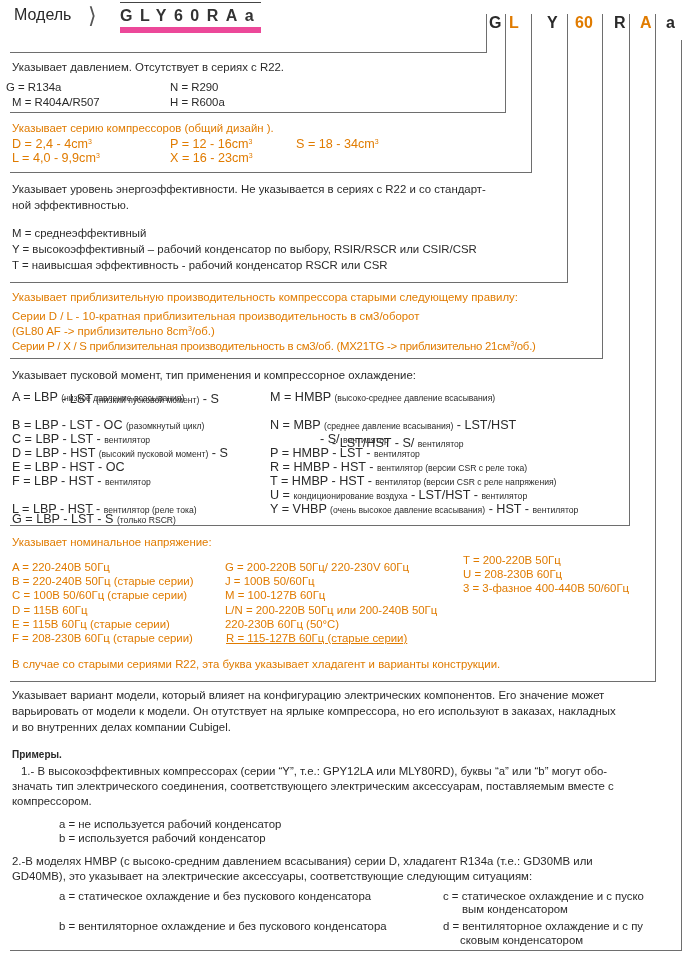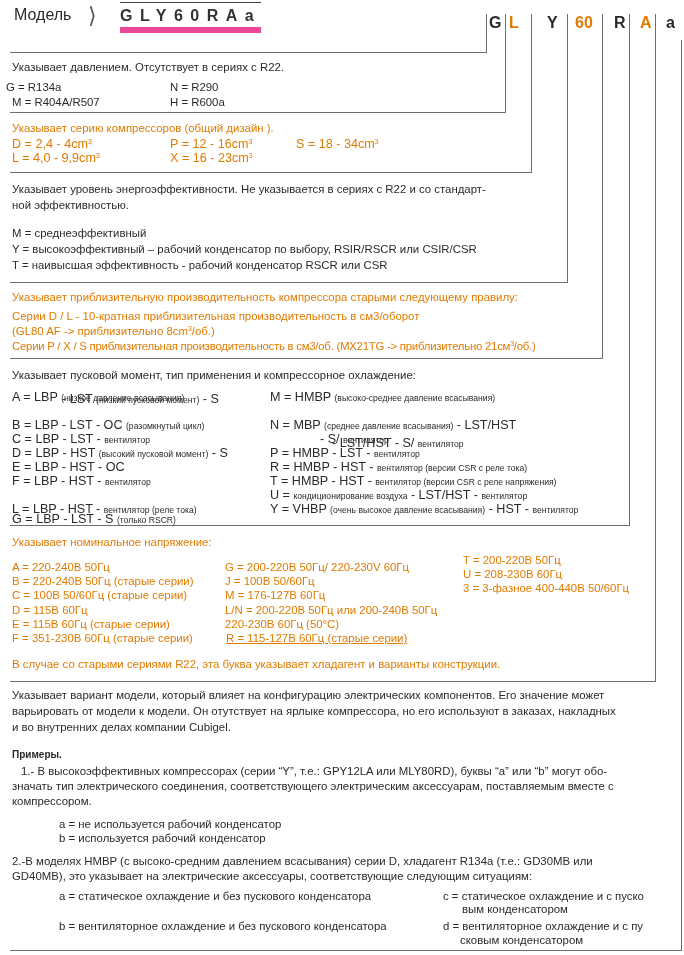--- a/index.html
+++ b/index.html
@@ -102,26 +102,26 @@
     <div class="t lg" style="left: 270px; top: 502px;"><span>Y = VHBP </span><span class="sm">(очень высокое давление всасывания)</span><span> - HST - </span><span class="sm">вентилятор</span></div>
   </div>
 
 <div class="t o" style="left:12px; top:535px">Указывает номинальное напряжение:</div>
 <div id="v-col1">
     <div class="t o" style="left: 12px; top: 560px;">A = 220-240В 50Гц</div>
     <div class="t o" style="left: 12px; top: 574.2px;">B = 220-240В 50Гц (старые серии)</div>
     <div class="t o" style="left: 12px; top: 588.4px;">C = 100В 50/60Гц (старые серии)</div>
     <div class="t o" style="left: 12px; top: 602.6px;">D = 115В 60Гц</div>
     <div class="t o" style="left: 12px; top: 616.8px;">E = 115В 60Гц (старые серии)</div>
-    <div class="t o" style="left: 12px; top: 631px;">F = 351-230В 60Гц (старые серии)</div>
+    <div class="t o" style="left: 12px; top: 631px;">F = 208-230В 60Гц (старые серии)</div>
   </div>
 <div id="v-col2">
     <div class="t o" style="left: 225px; top: 560px;">G = 200-220В 50Гц/ 220-230V 60Гц</div>
     <div class="t o" style="left: 225px; top: 574.2px;">J = 100В 50/60Гц</div>
-    <div class="t o" style="left: 225px; top: 588.4px;">M = 176-127В 60Гц</div>
+    <div class="t o" style="left: 225px; top: 588.4px;">M = 100-127В 60Гц</div>
     <div class="t o" style="left: 225px; top: 602.6px;">L/N = 200-220В 50Гц или 200-240В 50Гц</div>
     <div class="t o" style="left: 225px; top: 616.8px;">220-230В 60Гц (50°C)</div>
     <div class="t o" style="left: 226px; top: 631px; text-decoration: underline;">R = 115-127В 60Гц (старые серии)</div>
   </div>
 <div id="v-col3">
     <div class="t o" style="left: 463px; top: 553px;">T = 200-220В 50Гц</div>
     <div class="t o" style="left: 463px; top: 567.2px;">U = 208-230В 60Гц</div>
     <div class="t o" style="left: 463px; top: 581.4px;">3 = 3-фазное 400-440В 50/60Гц</div>
   </div>
 <div class="t o" style="left:12px; top:657px">В случае со старыми сериями  R22, эта буква указывает хладагент и варианты конструкции.</div>

